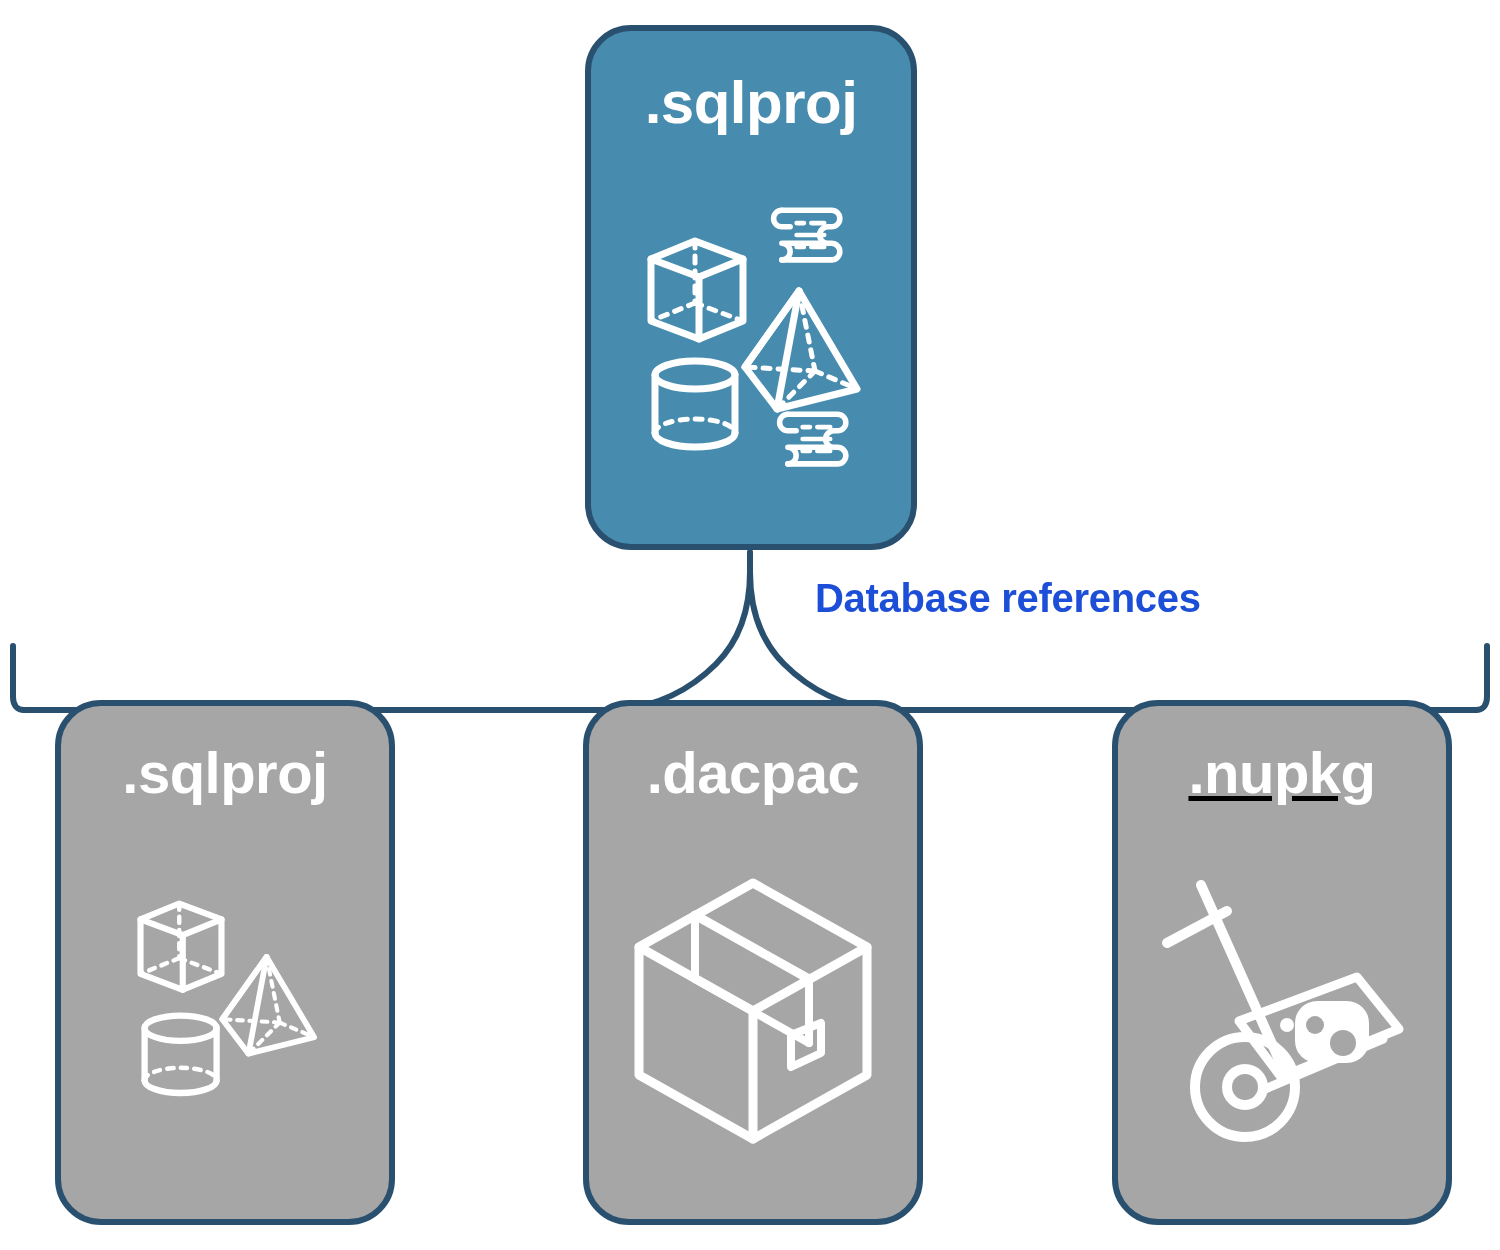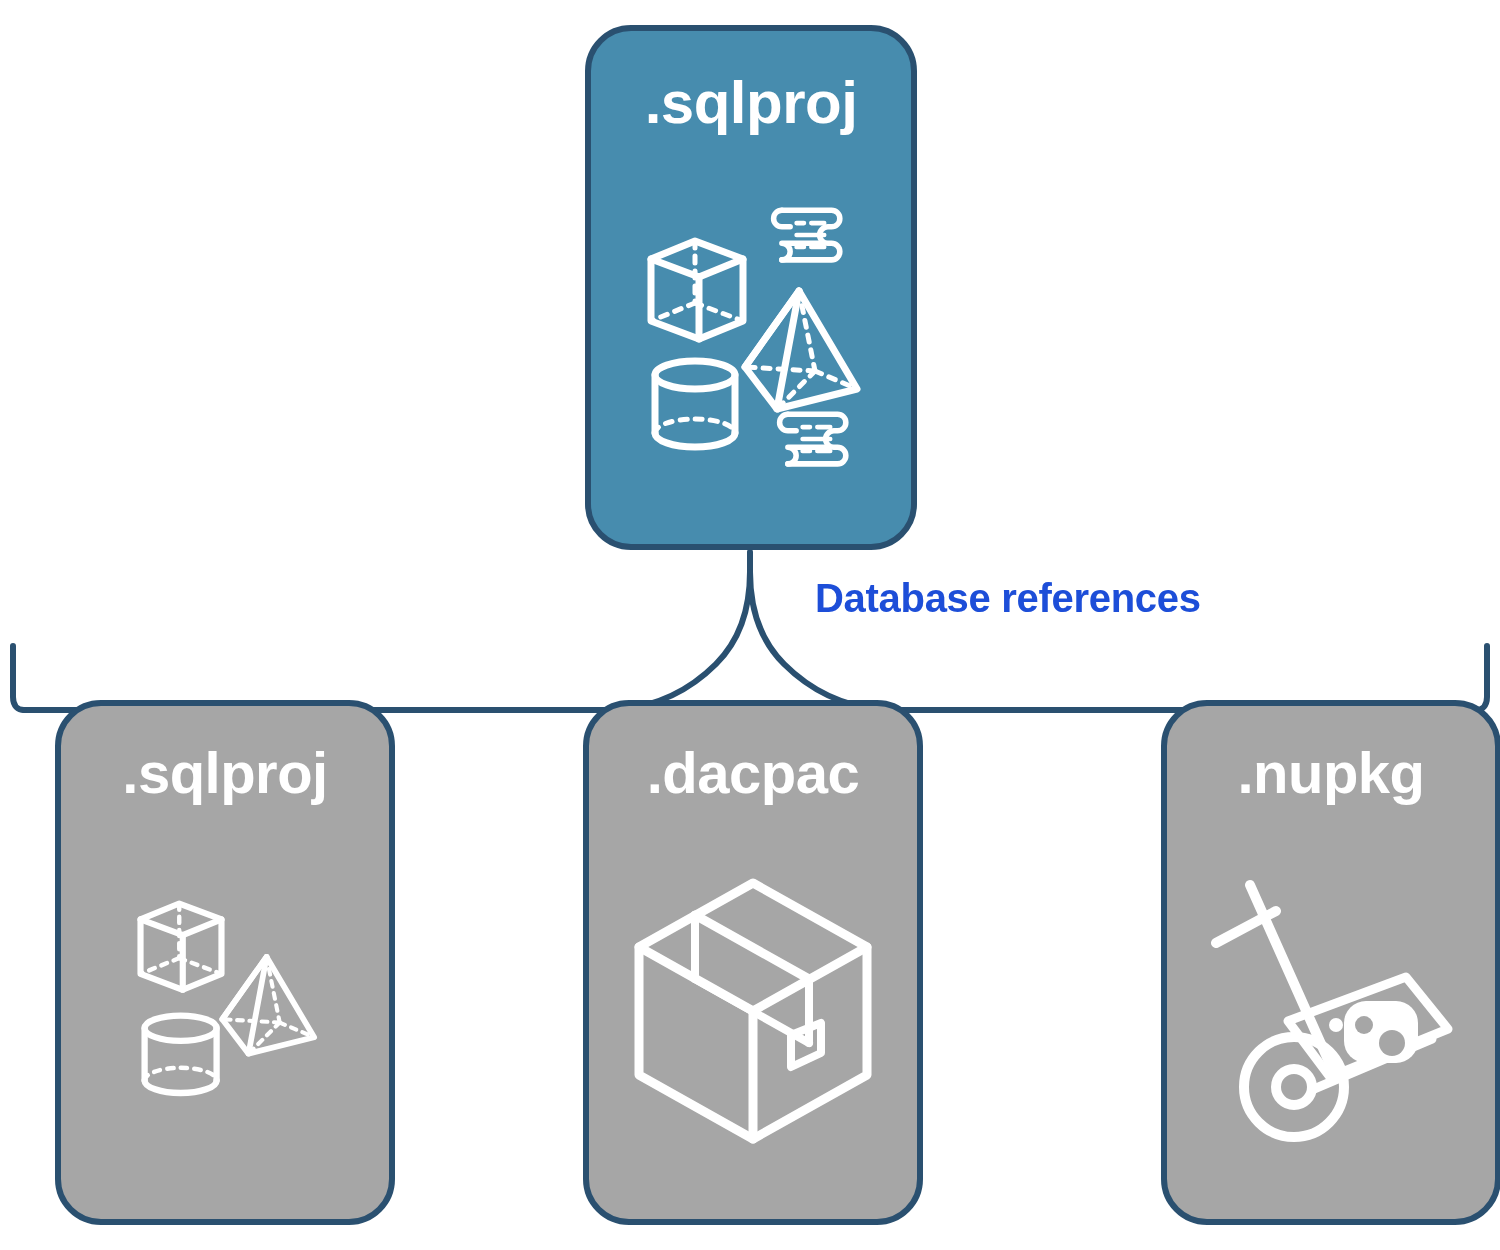--- a/index.html
+++ b/index.html
@@ -49,21 +49,21 @@
     width: 340px;
     height: 525px;
     background: #a6a6a6;
   }
   .card-bottom .card-title {
     font-size: 58px;
     margin-top: 38px;
   }
   #card-sqlproj-ref { left: 55px; }
   #card-dacpac      { left: 583px; }
-  #card-nupkg       { left: 1161px; }
+  #card-nupkg       { left: 1112px; text-decoration: underline; }
 
   .card-art {
     position: relative;
     flex: 1 1 auto;
     width: 100%;
     display: flex;
     align-items: center;
     justify-content: center;
   }
   .art-svg { display: block; }

